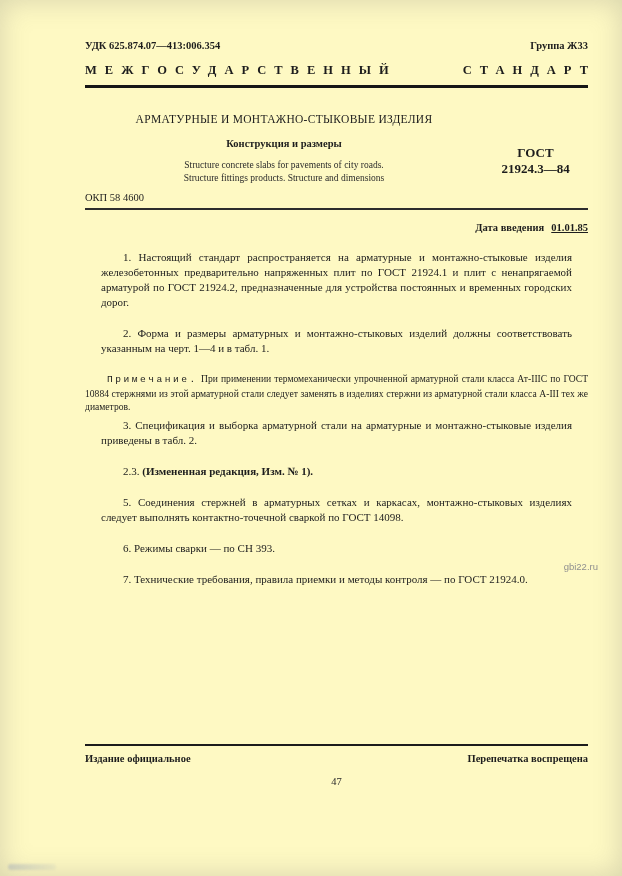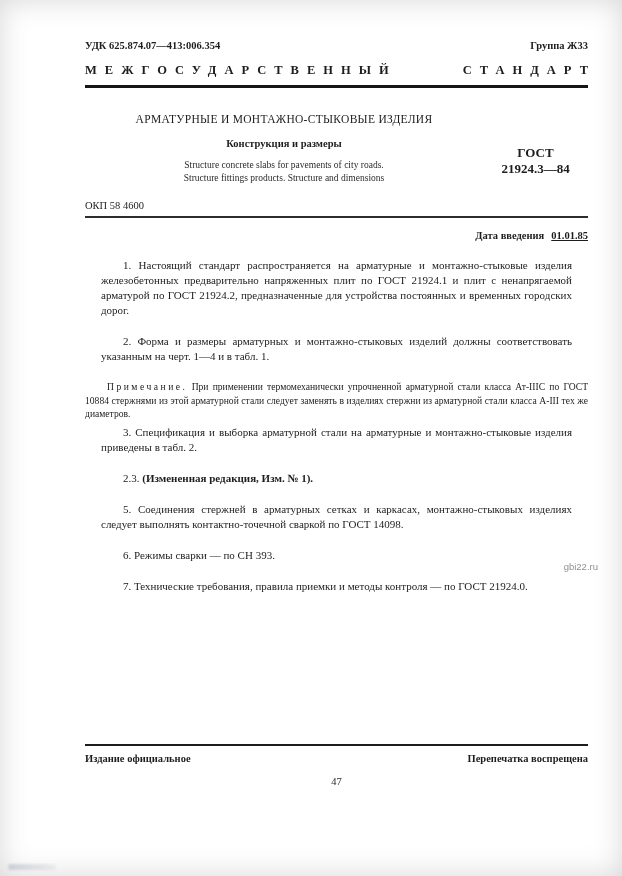--- a/index.html
+++ b/index.html
@@ -5,21 +5,21 @@
   html, body { margin: 0; padding: 0; }
   body {
     background: #e8e8e8;
     font-family: "Liberation Serif", serif;
   }
   .page {
     position: relative;
     width: 622px;
     height: 876px;
     margin: 0 auto;
-    background: #ffffff;
+    background: #fef9c3;
     color: #1d1d1d;
     box-shadow: inset 0 0 28px rgba(110,110,110,0.28);
     overflow: hidden;
   }
   .content {
     position: absolute;
     left: 85px;
     top: 0;
     width: 503px;
   }
@@ -46,21 +46,21 @@
   .doc-subtitle { font-weight: bold; font-size: 10.5px; margin-top: 13px; }
   .doc-title-en { font-size: 9.5px; line-height: 13px; margin-top: 10px; color: #2b2b2b; }
   .gost-block {
     flex: 1;
     text-align: center;
     font-weight: bold;
     font-size: 13px;
     line-height: 16px;
     padding-top: 44px;
   }
-  .okp-row { margin-top: 15px; font-size: 10.5px; }
+  .okp-row { margin-top: 7px; font-size: 10.5px; }
   .rule-thin { height: 2px; background: #2d2d2d; margin-top: 5px; }
   .date-row {
     text-align: right;
     margin-top: 12px;
     font-weight: bold;
     font-size: 10.5px;
   }
   .date-value { text-decoration: underline; margin-left: 7px; }
   .body-text {
     margin-top: 17px;
@@ -69,21 +69,21 @@
     text-align: justify;
   }
   .body-text p { margin: 16px; text-indent: 22px; }
   .note {
     font-size: 9.6px;
     line-height: 13.5px;
     margin: 4px 0;
     text-indent: 22px;
     text-align: justify;
   }
-  .note-label { letter-spacing: 2.5px; }
+  .note-label { letter-spacing: 2.5px; font-family: Liberation Mono, monospace; }
   .gap-top { margin-top: 3px !important; }
   .amendment-text { font-weight: bold; }
   .watermark {
     position: absolute;
     right: 24px;
     top: 561px;
     font-family: "Liberation Sans", sans-serif;
     font-size: 9.5px;
     color: #8f8f8f;
   }

